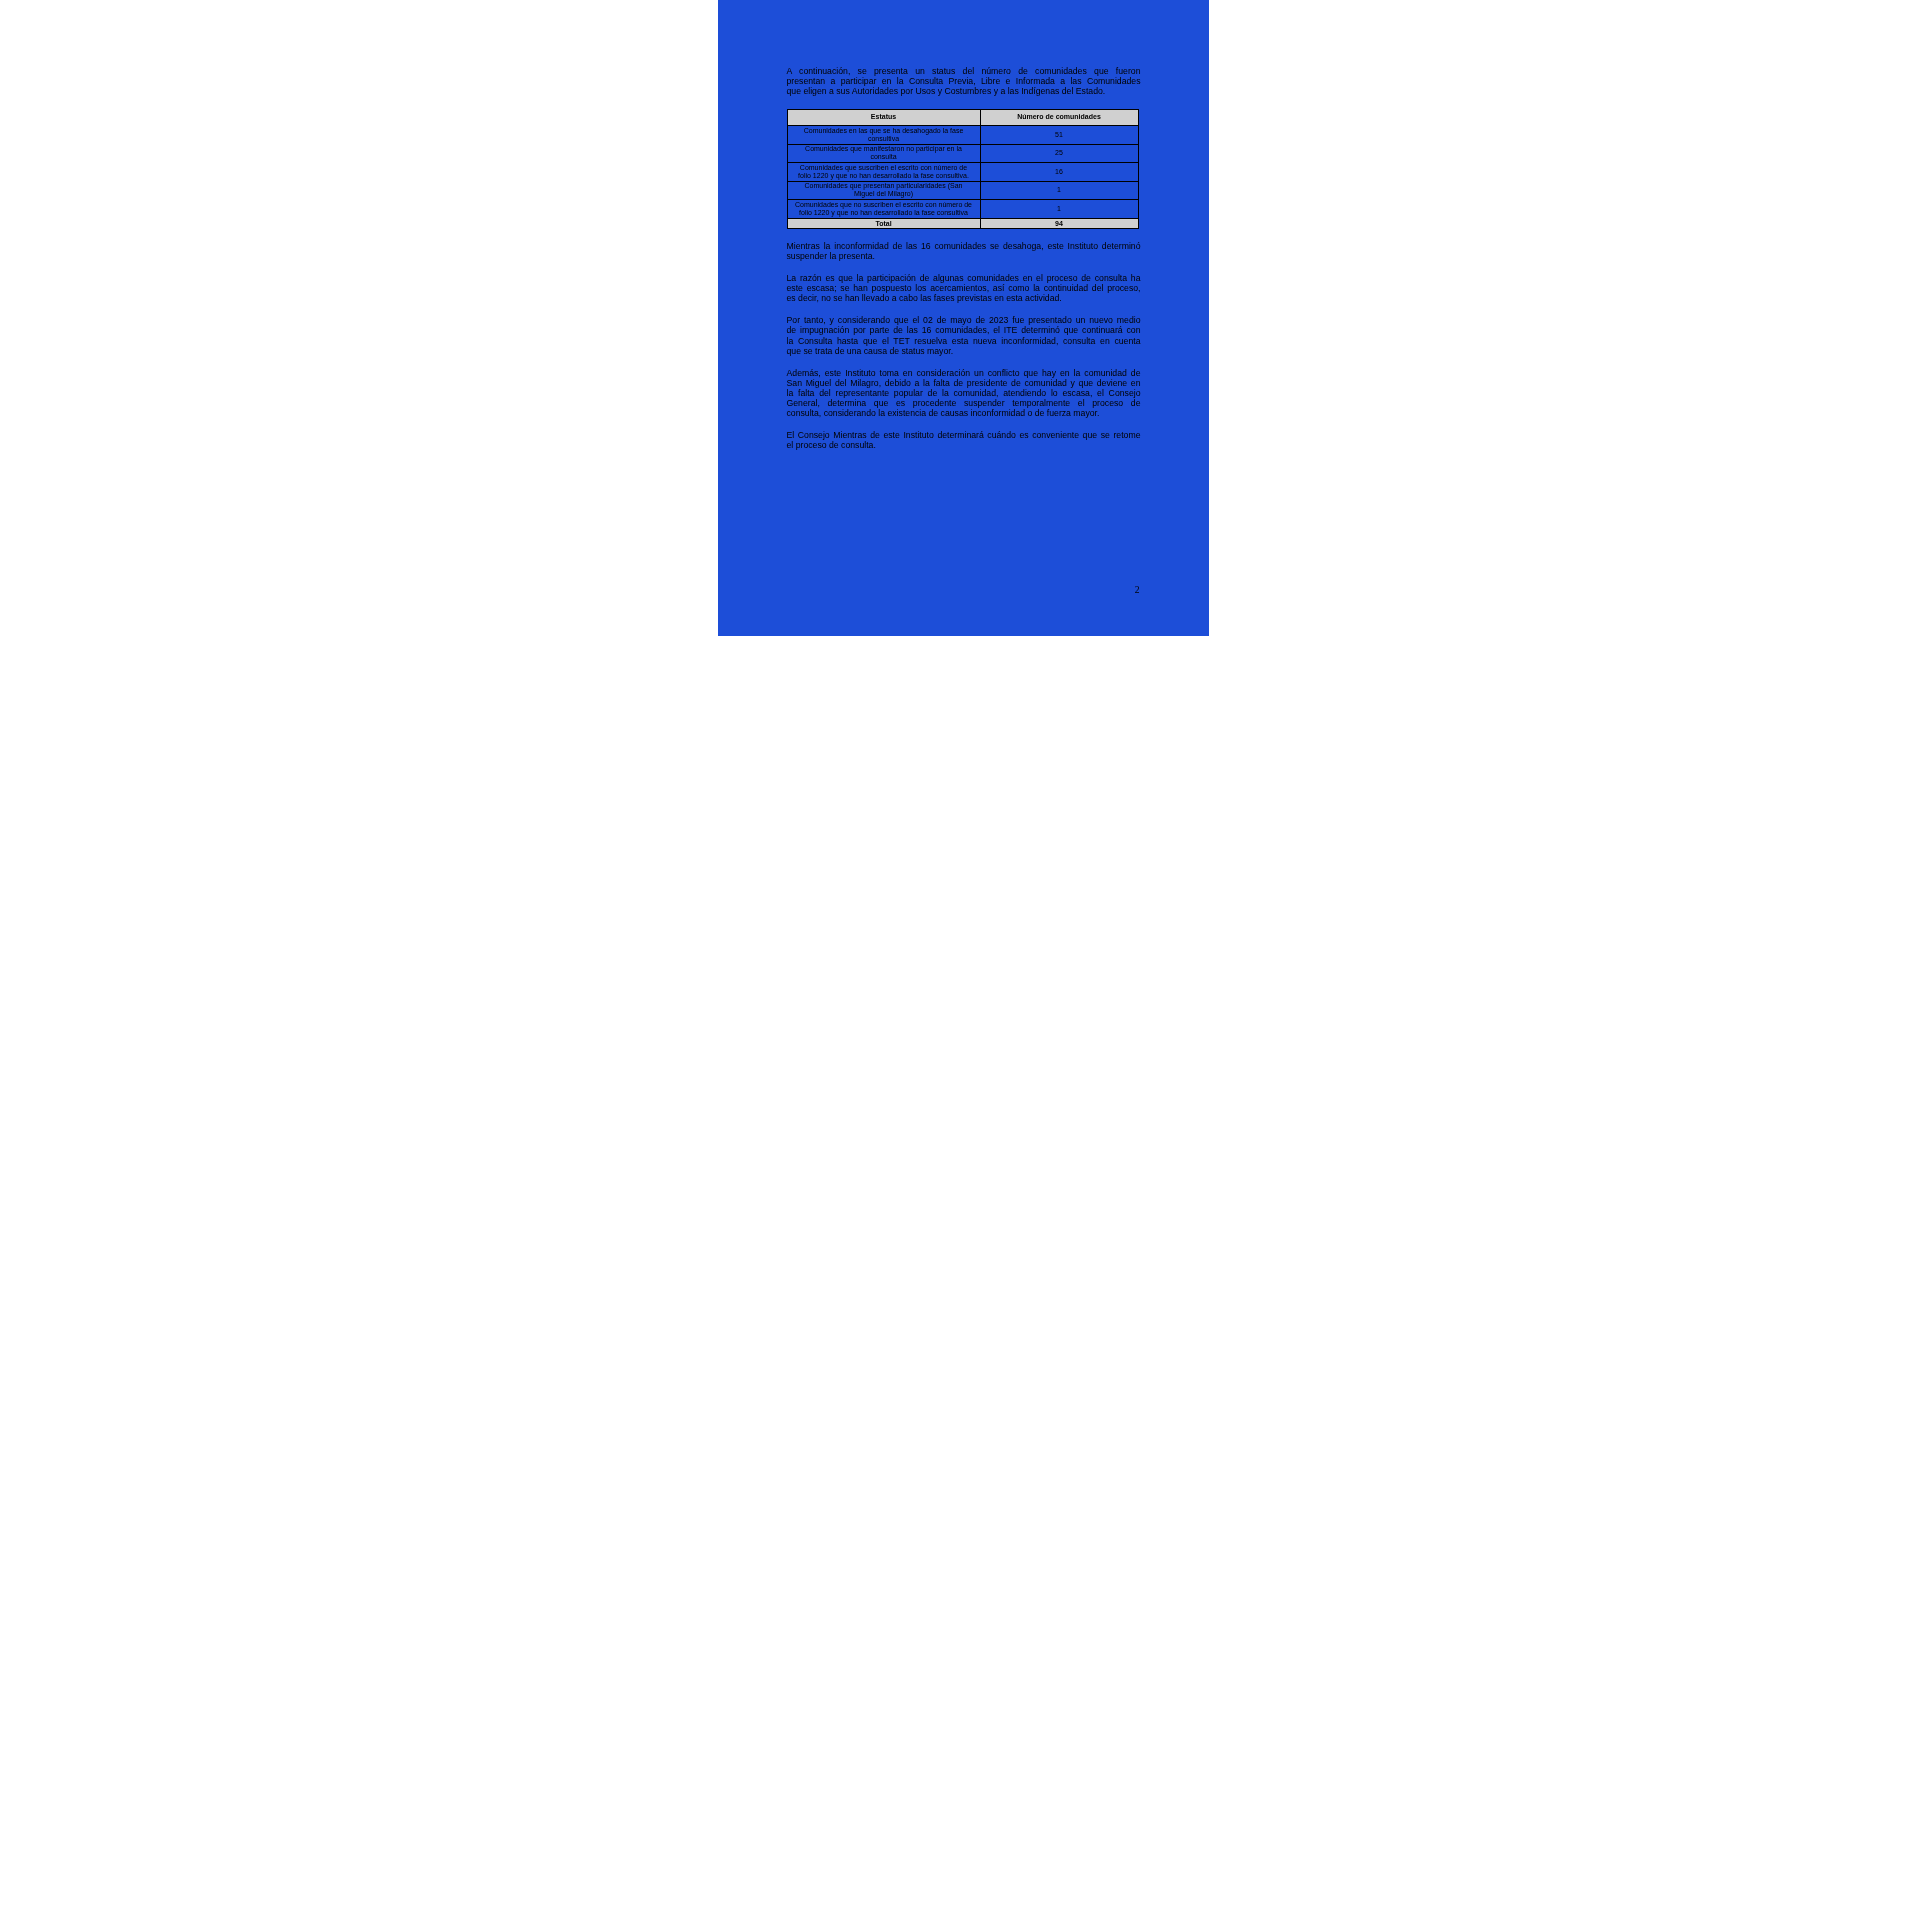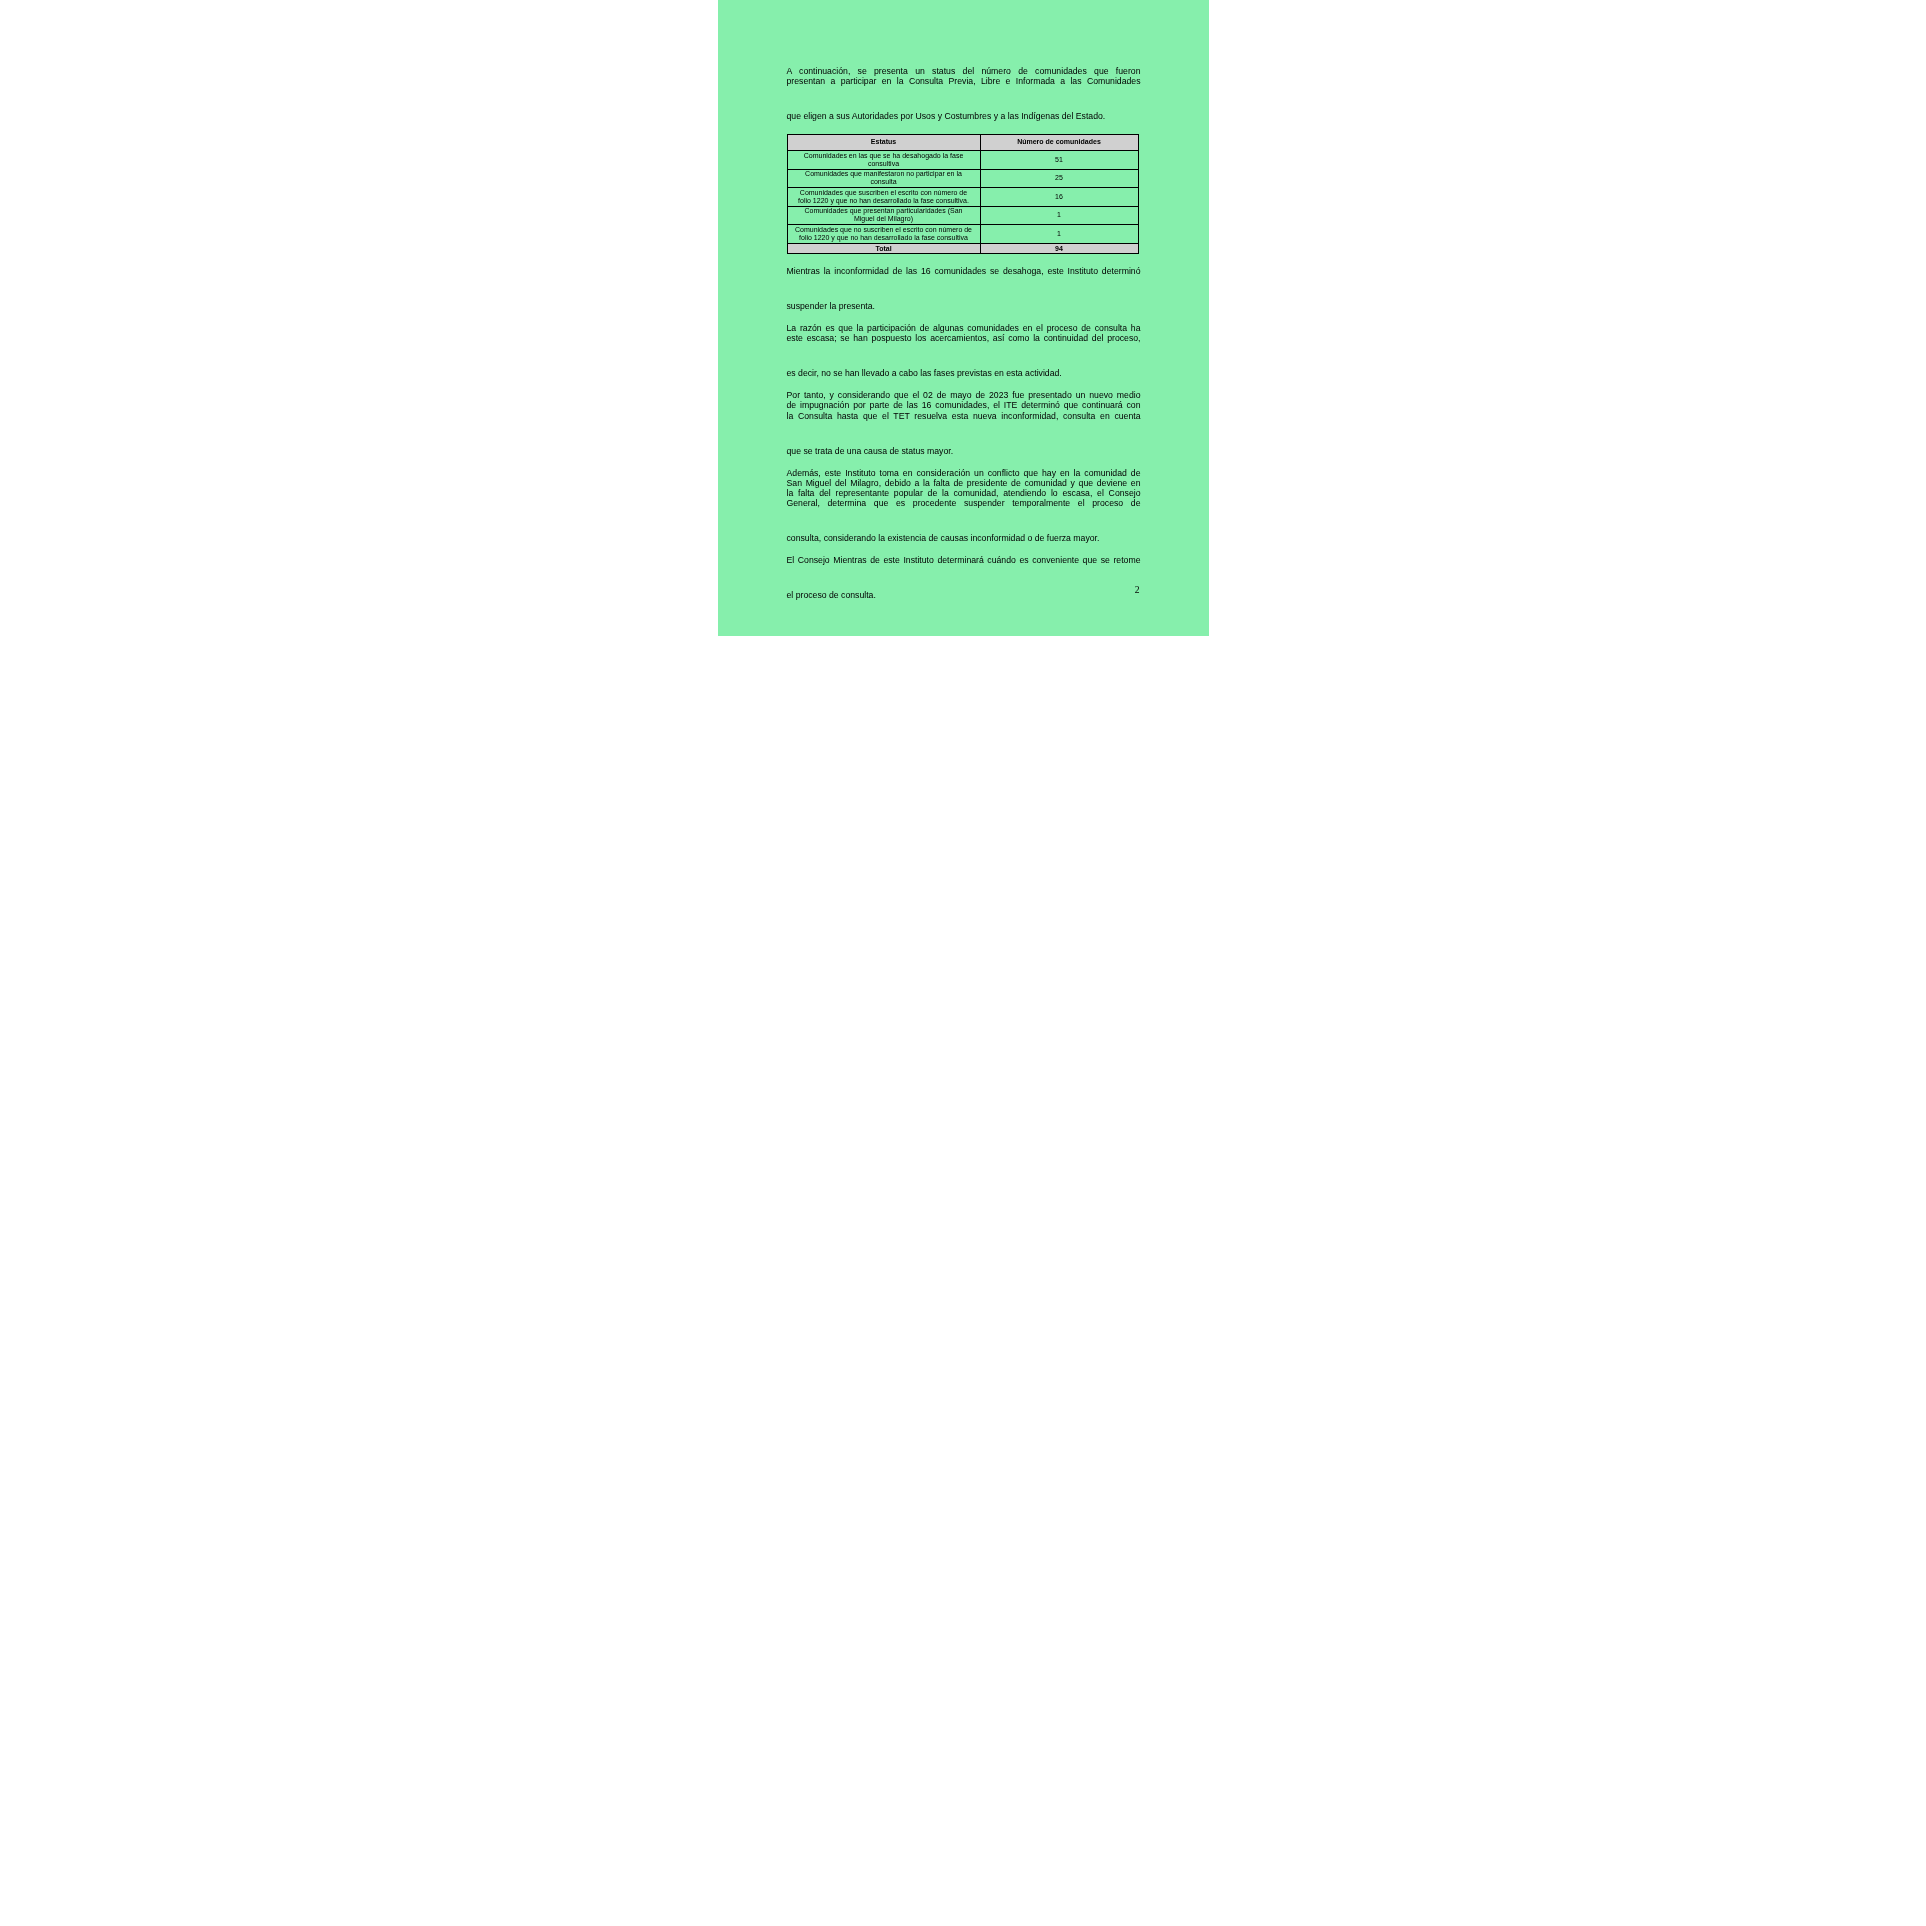--- a/index.html
+++ b/index.html
@@ -5,41 +5,40 @@
   html, body {
     margin: 0;
     padding: 0;
     background: #ffffff;
   }
   .page {
     position: relative;
     width: 491px;
     height: 636px;
     margin: 0 auto;
-    background: #86efac;
+    background: #1d4ed8;
     color: #000000;
     font-family: "Liberation Sans", "DejaVu Sans", sans-serif;
     box-sizing: border-box;
     padding: 66px 68px 0 69px;
     overflow: hidden;
   }
   .para {
     font-size: 8.7px;
     line-height: 10.2px;
     margin: 0 0 11.6px 0;
   }
   .ln {
     display: block;
     text-align: justify;
     text-align-last: justify;
     -moz-text-align-last: justify;
   }
   .ln.last {
     text-align-last: left;
-    margin-top: 25px;
     -moz-text-align-last: left;
   }
   table.status-table {
     border-collapse: collapse;
     table-layout: fixed;
     width: 351px;
     margin: 12.3px 0 11.6px 0;
   }
   table.status-table col.c1 { width: 193px; }
   table.status-table col.c2 { width: 158px; }

